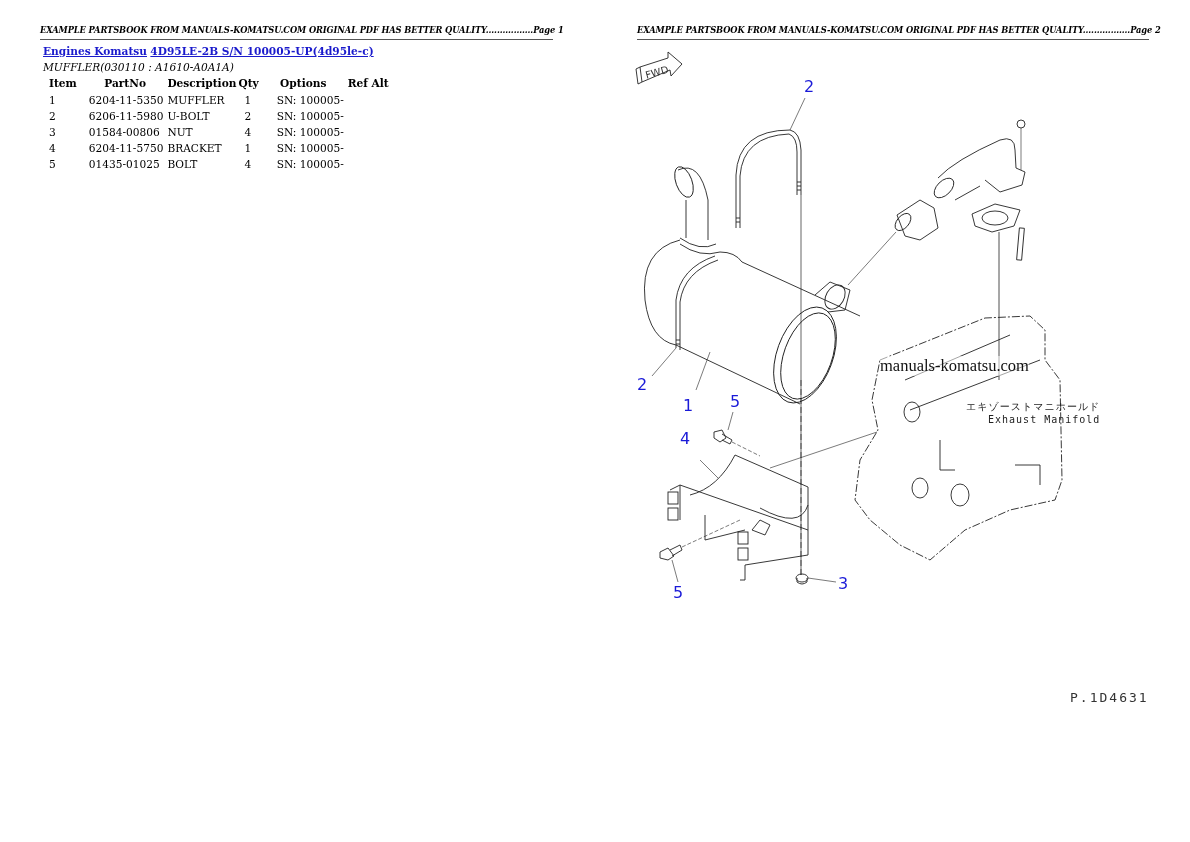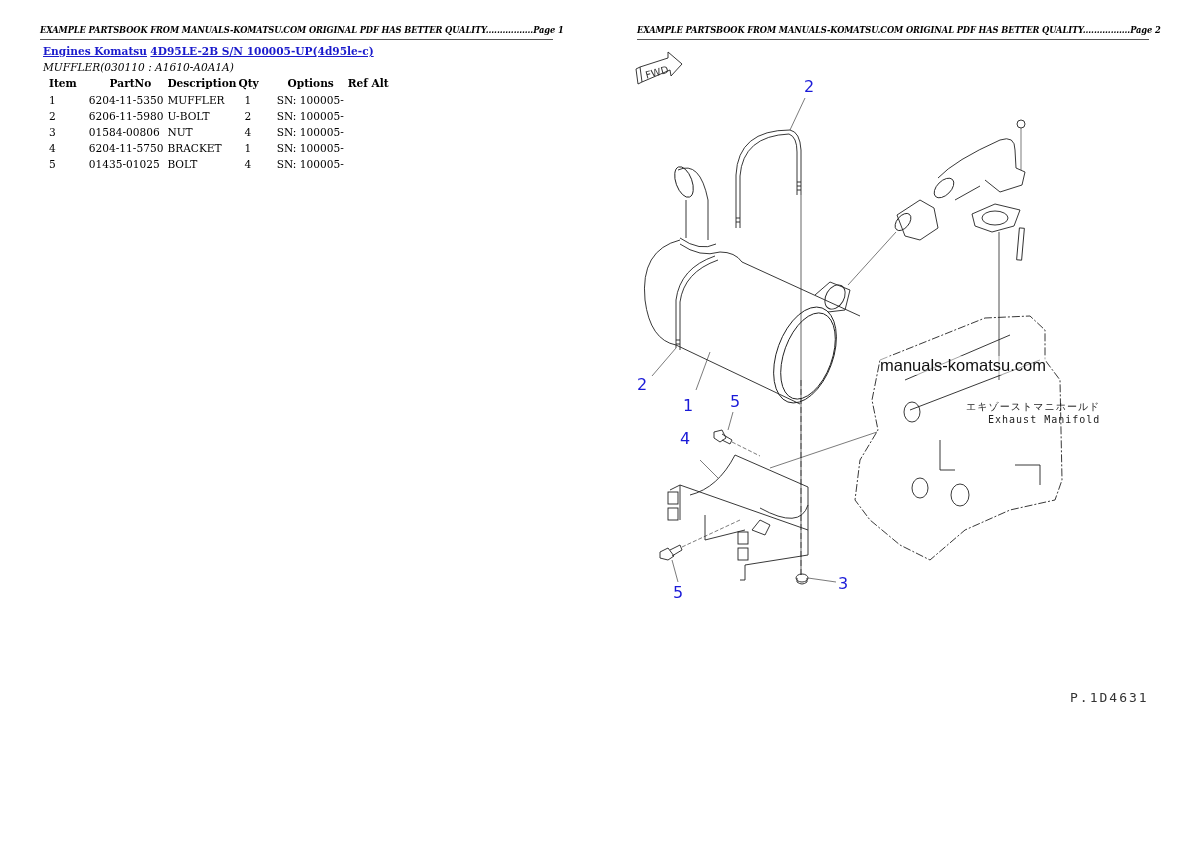--- a/index.html
+++ b/index.html
@@ -10,28 +10,28 @@
     font-family: "DejaVu Serif", serif; font-size: 8.3px; font-weight: bold; font-style: italic;
     text-align: right; white-space: nowrap; border-bottom: 1px solid #555; padding-bottom: 2px;
     letter-spacing: -0.1px;
   }
   #hdr1 { left: 40px; width: 513px; }
   #hdr2 { left: 637px; width: 512px; }
   .breadcrumb { position: absolute; left: 43px; top: 45px; font-size: 10.6px; white-space: nowrap; }
   .breadcrumb a { color: #1a1acc; text-decoration: underline; font-weight: bold; }
   .section-title { position: absolute; left: 43px; top: 61px; font-size: 10.6px; white-space: nowrap; font-style: italic; }
   table.parts { position: absolute; left: 43px; top: 76px; border-collapse: collapse; font-size: 10.6px; }
-  table.parts th { font-weight: bold; text-align: right; padding: 1px 6px 3px 6px; white-space: nowrap; height: 12px; }
+  table.parts th { font-weight: bold; text-align: center; padding: 1px 6px 3px 6px; white-space: nowrap; height: 12px; }
   table.parts td { padding: 1px 2px 2px 6px; white-space: nowrap; height: 13px; }
   table.parts td.c-part { padding-left: 6px; padding-right: 2px; }
   table.parts td.c-desc { padding-left: 2px; }
   table.parts td.c-qty { padding-left: 6px; padding-right: 6px; }
   table.parts td.c-opt { padding-left: 8px; }
   .callout { position: absolute; color: #1a1ad8; font-family: "DejaVu Sans", sans-serif; font-size: 16px; line-height: 16px; }
-  .watermark { position: absolute; left: 880px; top: 356px; font-family: Liberation Sans, sans-serif; font-size: 16.5px; color: #111; white-space: nowrap; background: rgba(255,255,255,0.55); text-align: center; }
+  .watermark { position: absolute; left: 880px; top: 356px; font-family: Liberation Serif, serif; font-size: 16.5px; color: #111; white-space: nowrap; background: rgba(255,255,255,0.55); text-align: center; }
   .jp-label { position: absolute; left: 966px; top: 400px; font-family: "DejaVu Sans Mono", monospace; font-size: 10px; line-height: 13px; color: #222; text-align: right; letter-spacing: 1px; }
   .fig-code { position: absolute; left: 1070px; top: 690px; font-family: "DejaVu Sans Mono", monospace; font-size: 13px; color: #333; letter-spacing: 2px; }
   .fwd-label { font-family: "DejaVu Sans", sans-serif; }
 </style>
 </head>
 <body>
 
 <div class="page-header" id="hdr1">EXAMPLE PARTSBOOK FROM MANUALS-KOMATSU.COM ORIGINAL PDF HAS BETTER QUALITY.................Page 1</div>
 <div class="page-header" id="hdr2">EXAMPLE PARTSBOOK FROM MANUALS-KOMATSU.COM ORIGINAL PDF HAS BETTER QUALITY.................Page 2</div>
 

